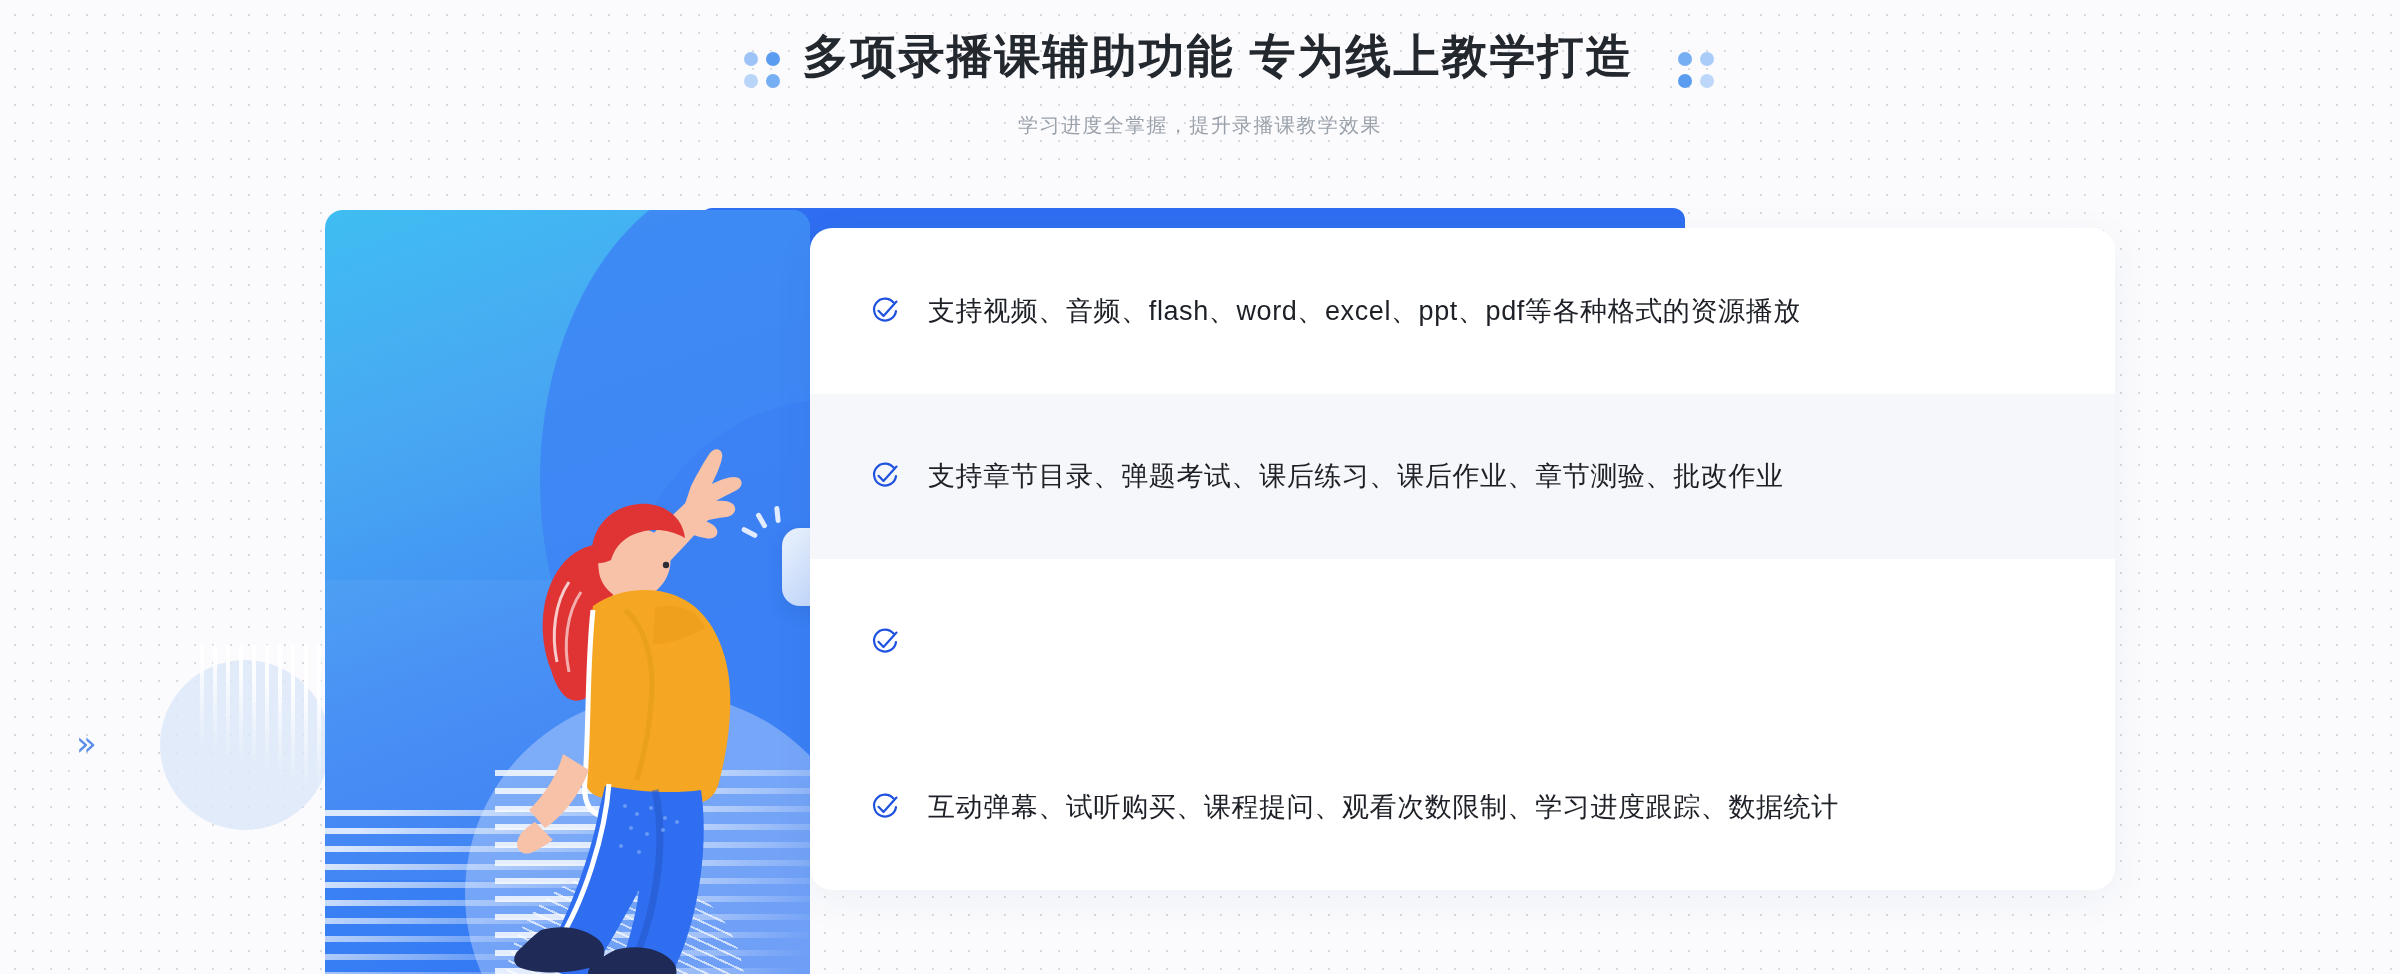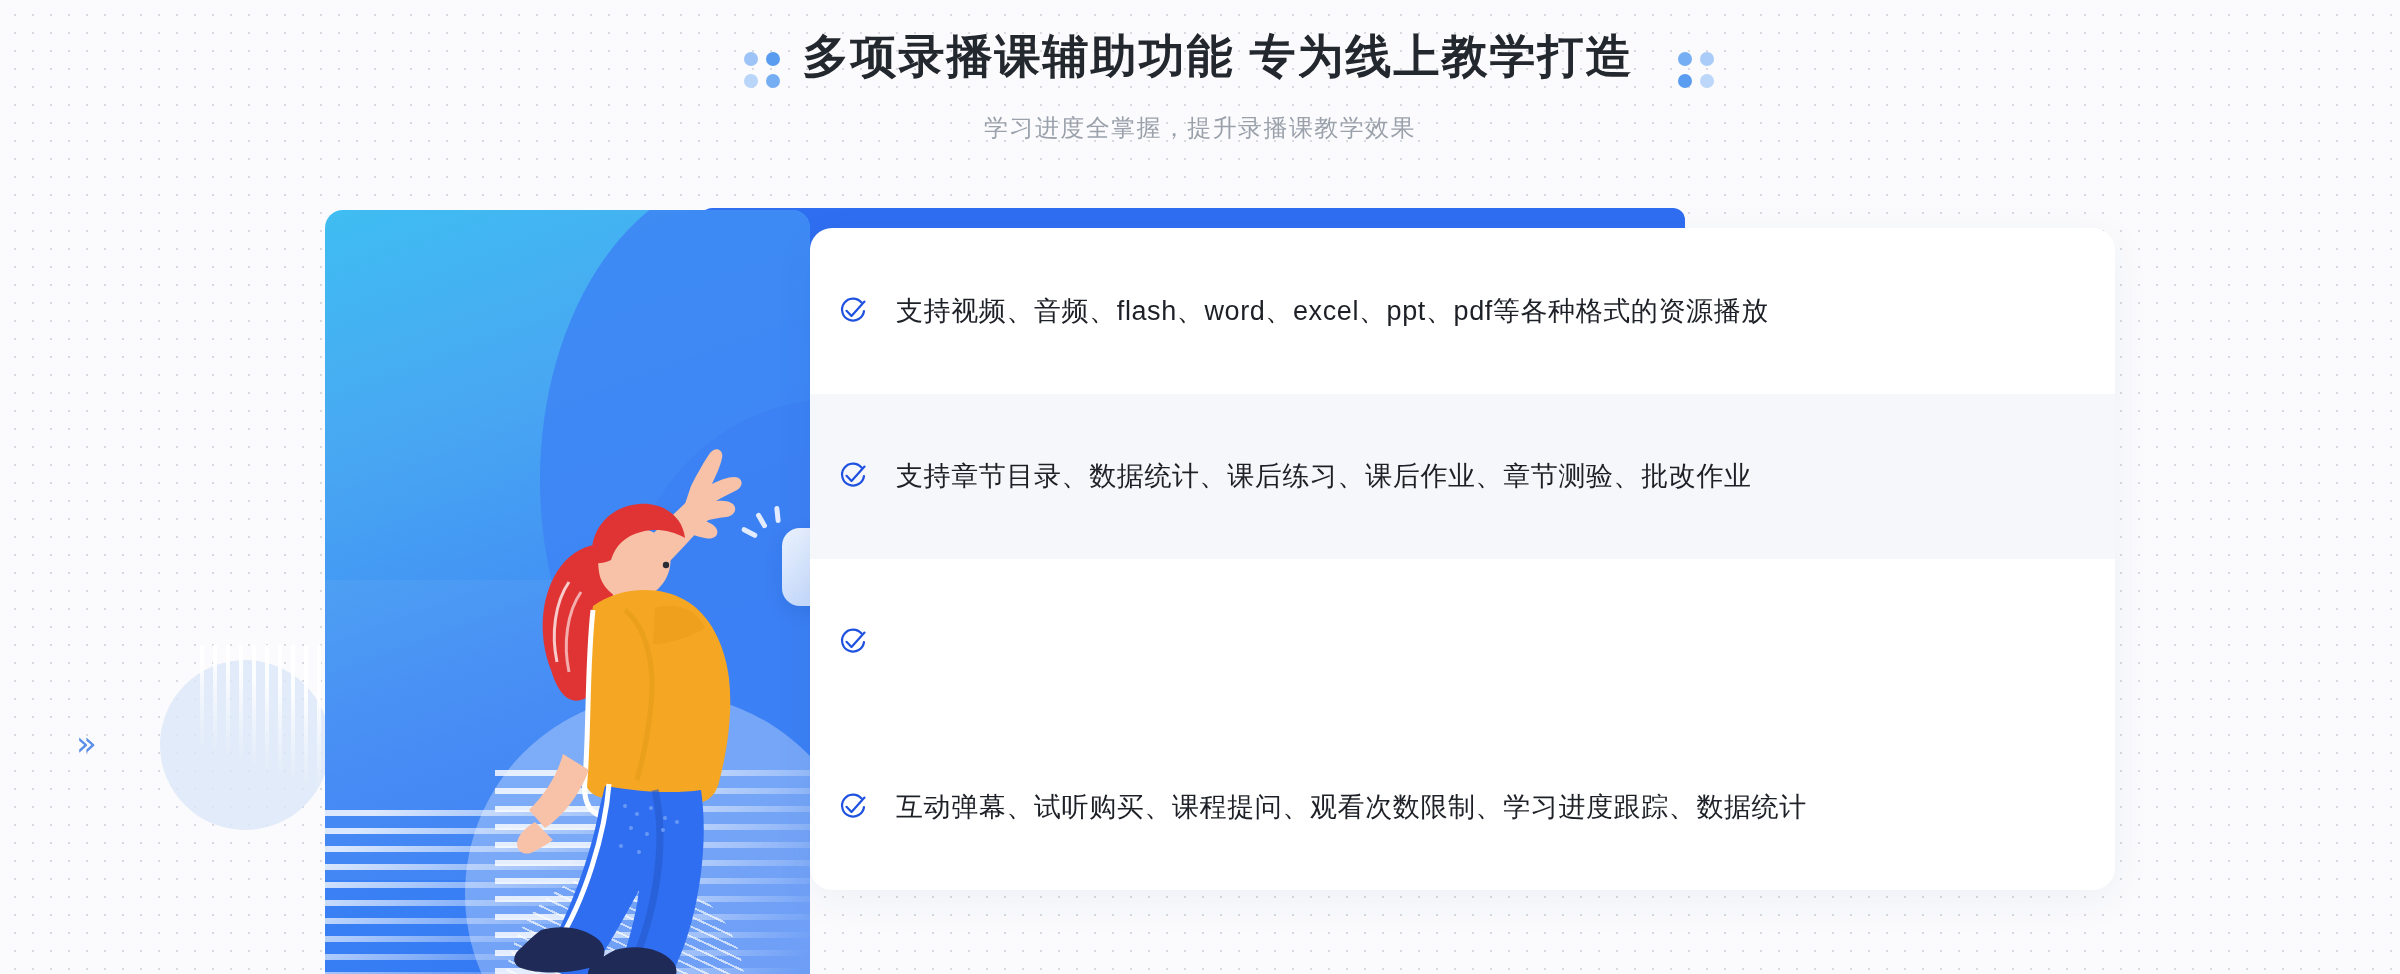--- a/index.html
+++ b/index.html
@@ -31,21 +31,21 @@
     font-weight: 700;
     letter-spacing: 2px;
     color: #23272e;
     line-height: 1.25;
     white-space: pre;
     padding-left: 36px;
   }
   .subtitle {
     position: absolute;
     top: 112px; left: 0; right: 0;
-    font-size: 24px;
+    font-size: 20px;
     color: #9aa1ab;
     letter-spacing: 1.4px;
   }
 
   
   .dot-cluster {
     position: absolute;
     display: grid;
     grid-template-columns: repeat(2, 14px);
     grid-template-rows: repeat(2, 14px);
@@ -195,21 +195,21 @@
     background: #ffffff;
     border-radius: 22px;
     box-shadow: 0 10px 40px rgba(40,70,130,.06);
     overflow: hidden;
   }
   .feature-row {
     position: relative;
     height: 165.5px;
     display: flex;
     align-items: center;
-    padding-left: 26px;
+    padding-left: 58px;
   }
   .feature-row.alt {
     background: #f6f7fb;
   }
   .check-icon { flex: 0 0 auto; margin-right: 26px; line-height: 0; }
   .feature-text {
     font-size: 27px;
     color: #1d2026;
     letter-spacing: .6px;
     white-space: nowrap;
@@ -359,21 +359,21 @@
     <span class="feature-text">支持视频、音频、flash、word、excel、ppt、pdf等各种格式的资源播放</span>
   </div>
 
   <div class="feature-row alt">
     <span class="check-icon">
       <svg width="34" height="34" viewBox="0 0 34 34">
         <path d="M25.5 8.5 A11 11 0 1 0 28 17" fill="none" stroke="#1f51e0" stroke-width="2.2" stroke-linecap="round"></path>
         <path d="M10.5 16.8 L15.5 22 L28.5 7.6" fill="none" stroke="#1f51e0" stroke-width="2.2" stroke-linecap="round" stroke-linejoin="round"></path>
       </svg>
     </span>
-    <span class="feature-text">支持章节目录、数据统计、课后练习、课后作业、章节测验、批改作业</span>
+    <span class="feature-text">支持章节目录、弹题考试、课后练习、课后作业、章节测验、批改作业</span>
   </div>
 
   <div class="feature-row">
     <span class="check-icon">
       <svg width="34" height="34" viewBox="0 0 34 34">
         <path d="M25.5 8.5 A11 11 0 1 0 28 17" fill="none" stroke="#1f51e0" stroke-width="2.2" stroke-linecap="round"></path>
         <path d="M10.5 16.8 L15.5 22 L28.5 7.6" fill="none" stroke="#1f51e0" stroke-width="2.2" stroke-linecap="round" stroke-linejoin="round"></path>
       </svg>
     </span>
   </div>

